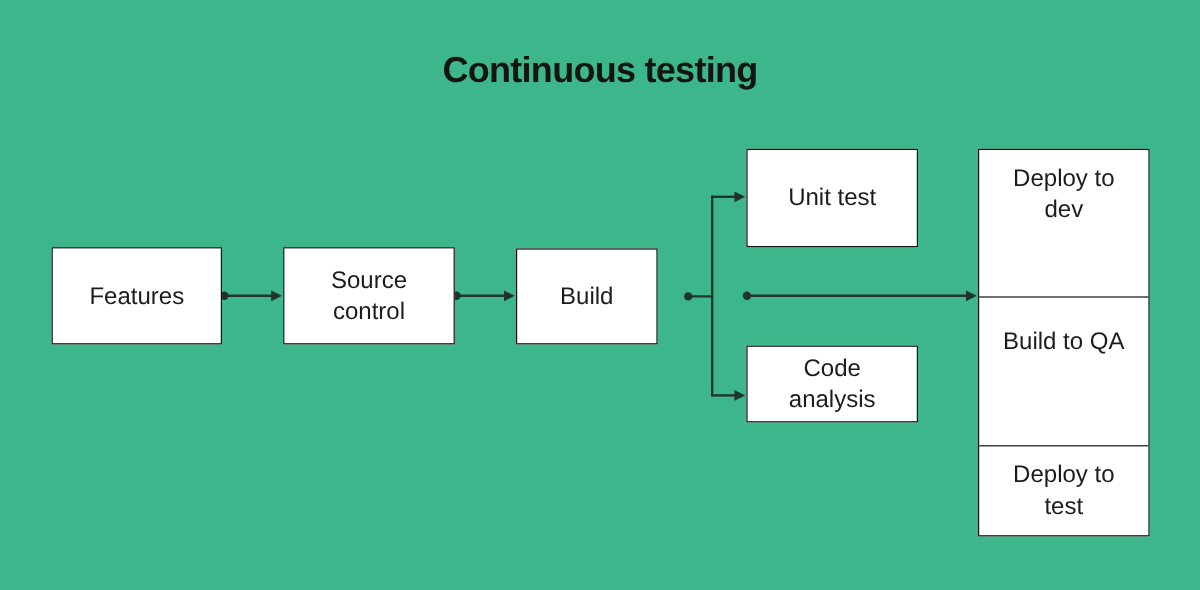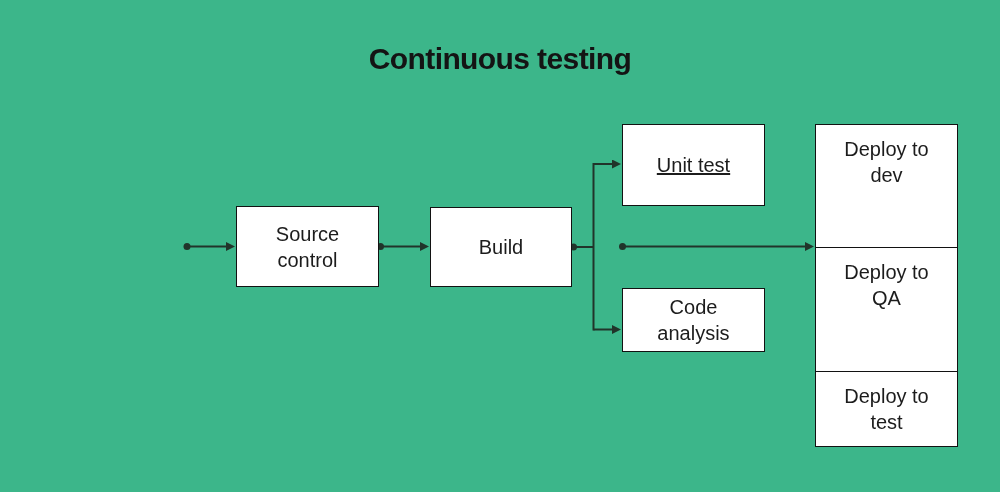--- a/index.html
+++ b/index.html
@@ -49,22 +49,22 @@
     text-align:center;
     background:var(--box-fill);
     border:1.5px solid var(--box-border);
     color:var(--ink);
     font-size:20px;
     line-height:1.3;
     padding:0 14px;
   }
   .n-features{left:43px;top:206px;width:142px;height:81px;}
   .n-source{left:236px;top:206px;width:143px;height:81px;}
-  .n-build{left:430px;top:207px;width:142px;height:80px;}
-  .n-unit{left:622px;top:124px;width:143px;height:82px;text-decoration:underline;}
+  .n-build{left:430px;top:207px;width:118px;height:80px;}
+  .n-unit{left:622px;top:124px;width:143px;height:82px;}
   .n-code{left:622px;top:288px;width:143px;height:64px;}
   .deploy-column{
     position:absolute;
     left:815px;top:124px;width:143px;height:323px;
     display:flex;flex-direction:column;
     background:var(--box-fill);
     border:1.5px solid var(--box-border);
     gap:48px;
   }
   .deploy-cell{
@@ -102,20 +102,23 @@
 
     <circle cx="573.5" cy="247" r="3.5"></circle>
     <path class="wire cap-square" d="M573.5,247 L593.5,247 M593.5,164 L593.5,329.5"></path>
     <line x1="593.5" y1="164" x2="613" y2="164" marker-end="url(#arrow)"></line>
     <line x1="593.5" y1="329.5" x2="613" y2="329.5" marker-end="url(#arrow)"></line>
 
     <circle cx="622.5" cy="246.5" r="3.5"></circle>
     <line x1="622.5" y1="246.5" x2="806" y2="246.5" marker-end="url(#arrow)"></line>
   </svg>
 
+  <div class="node n-features">
+    <span class="node-label">Features</span>
+  </div>
 
   <div class="node n-source">
     <span class="node-label">Source control</span>
   </div>
 
   <div class="node n-build">
     <span class="node-label">Build</span>
   </div>
 
   <div class="node n-unit">
@@ -124,20 +127,20 @@
 
   <div class="node n-code">
     <span class="node-label">Code analysis</span>
   </div>
 
   <div class="deploy-column">
     <div class="deploy-cell">
       <span class="node-label">Deploy to dev</span>
     </div>
     <div class="deploy-cell">
-      <span class="node-label">Deploy to QA</span>
+      <span class="node-label">Build to QA</span>
     </div>
     <div class="deploy-cell">
       <span class="node-label">Deploy to test</span>
     </div>
   </div>
 
 </div>
 
 </body></html>

